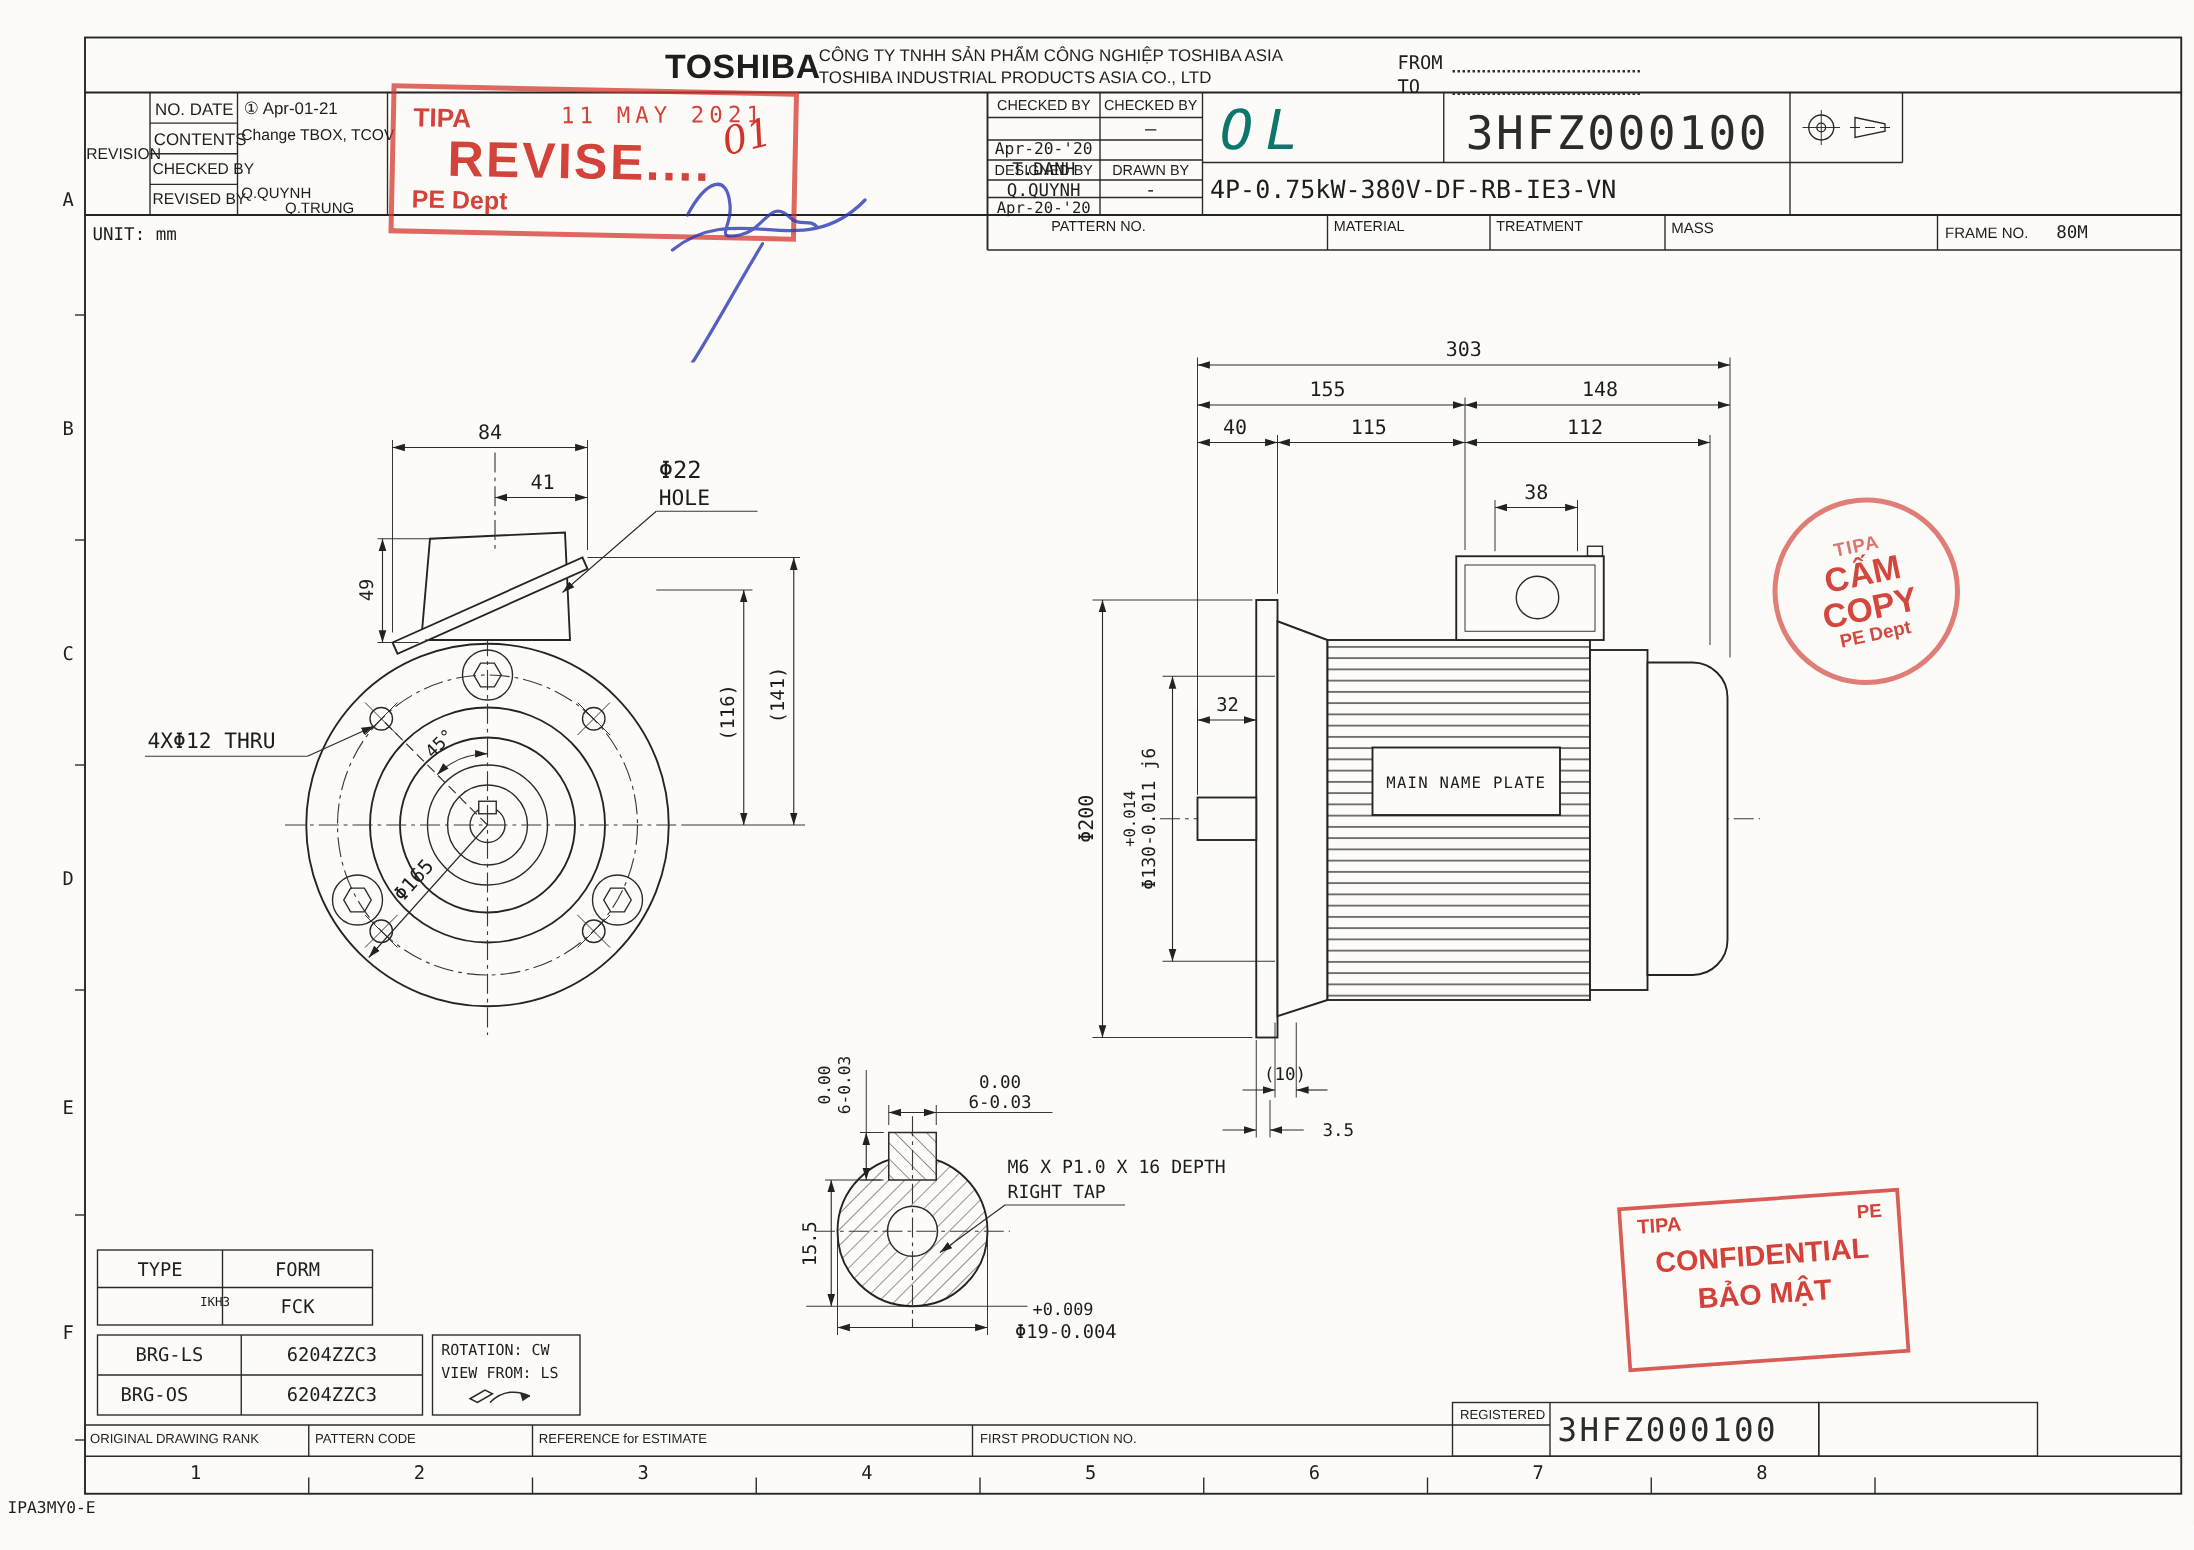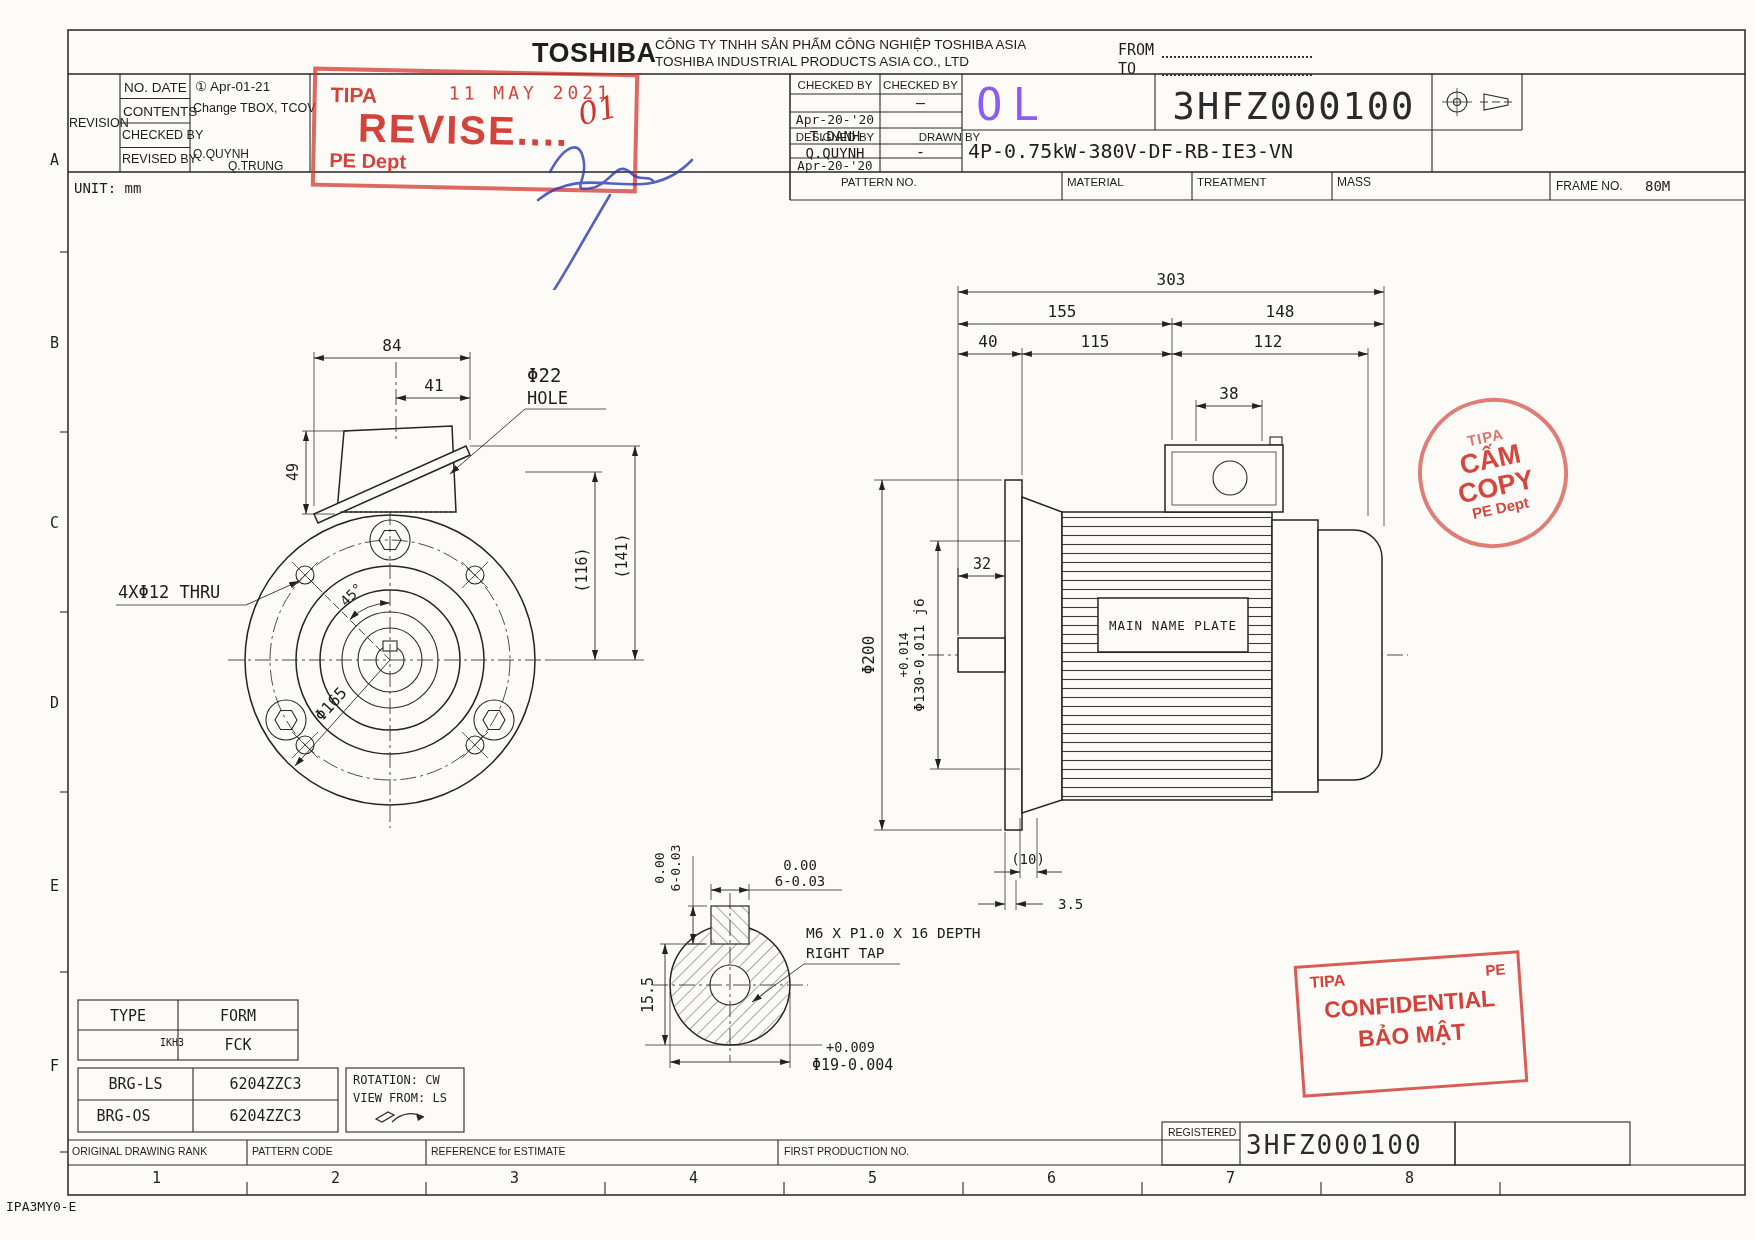--- a/index.html
+++ b/index.html
@@ -323,25 +323,25 @@
   <div class="t" style="left:193px;top:101px;font-size:12.5px;">Change TBOX, TCOV</div>
   <div class="t" style="left:193px;top:148px;font-size:12px;">Q.QUYNH</div>
   <div class="t" style="left:228px;top:160px;font-size:12px;">Q.TRUNG</div>
 
   <div class="t ctr" style="left:792px;top:79px;width:86px;font-size:11.5px;">CHECKED BY</div>
   <div class="t ctr" style="left:881px;top:79px;width:79px;font-size:11.5px;">CHECKED BY</div>
   <div class="t ctr mono" style="left:792px;top:96px;width:86px;font-size:14px;margin-top:32px;">T.DANH</div>
   <div class="t ctr mono" style="left:881px;top:95px;width:79px;font-size:15px;">–</div>
   <div class="t ctr mono" style="left:792px;top:113px;width:86px;font-size:13px;">Apr-20-'20</div>
   <div class="t ctr" style="left:792px;top:131px;width:86px;font-size:11.5px;">DESIGNED BY</div>
-  <div class="t ctr" style="left:881px;top:131px;width:79px;font-size:11.5px;padding-left:29px;">DRAWN BY</div>
+  <div class="t ctr" style="left:881px;top:131px;width:79px;font-size:11.5px;">DRAWN BY</div>
   <div class="t ctr mono" style="left:792px;top:145px;width:86px;font-size:14px;">Q.QUYNH</div>
   <div class="t ctr mono" style="left:881px;top:144px;width:79px;font-size:15px;">-</div>
   <div class="t ctr mono" style="left:792px;top:159px;width:86px;font-size:12.5px;">Apr-20-'20</div>
-  <div class="t mono" style="left:976px;top:80px;font-size:44px;letter-spacing:10px;color:#8b5cf6;">OL</div>
+  <div class="t mono" style="left:976px;top:80px;font-size:44px;letter-spacing:10px;color:#0f766e;font-style:italic;">OL</div>
   <div class="t ctr mono" style="left:1158px;top:86px;width:272px;font-size:37px;letter-spacing:2px;color:#2b2b2b;">3HFZ000100</div>
   <div class="t mono" style="left:968px;top:140px;font-size:20px;">4P-0.75kW-380V-DF-RB-IE3-VN</div>
   <div class="t" style="left:797px;top:176px;font-size:11.5px;margin-left:44px;">PATTERN NO.</div>
   <div class="t" style="left:1067px;top:176px;font-size:11.5px;">MATERIAL</div>
   <div class="t" style="left:1197px;top:176px;font-size:11.5px;">TREATMENT</div>
   <div class="t" style="left:1337px;top:176px;font-size:12px;">MASS</div>
   <div class="t" style="left:1556px;top:180px;font-size:12px;">FRAME NO.</div>
   <div class="t mono" style="left:1645px;top:178px;font-size:14px;">80M</div>
   <div class="t mono" style="left:74px;top:180px;font-size:14px;">UNIT: mm</div>
 

